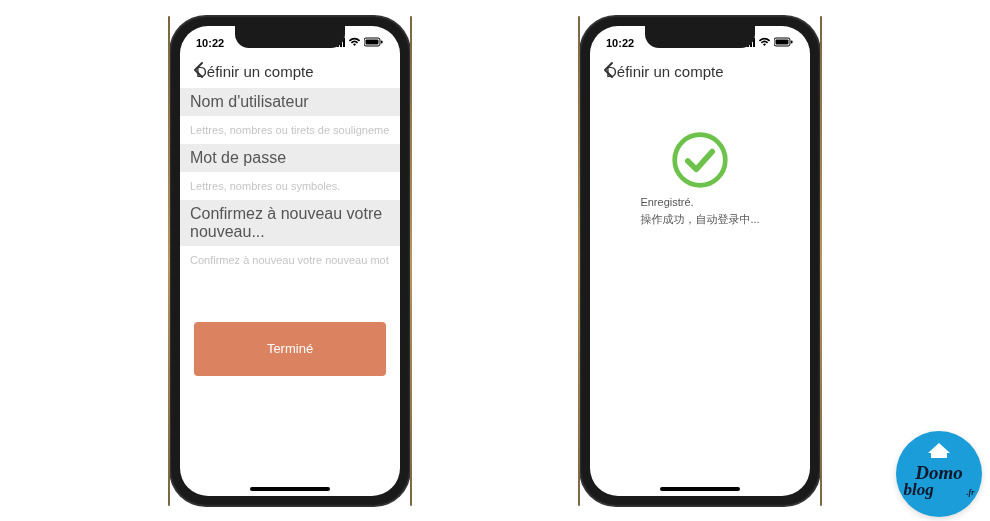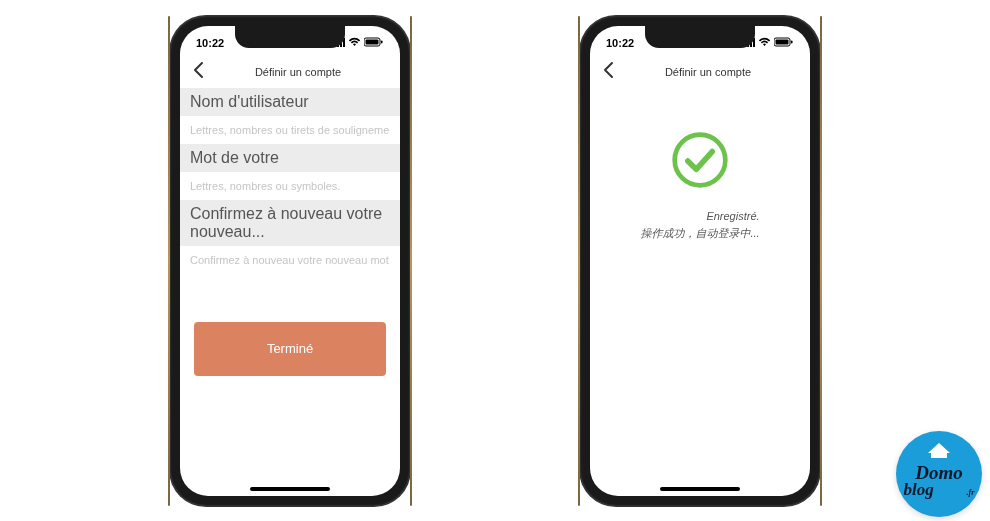--- a/index.html
+++ b/index.html
@@ -79,22 +79,22 @@
       position: relative;
     }
     .back-arrow {
       font-size: 20px;
       color: #333;
       line-height: 1;
     }
     .nav-title {
       position: absolute;
       left: 16px; right: 0;
-      text-align: center;
-      font-size: 11px;
+      text-align: left;
+      font-size: 15px;
       color: #333;
       pointer-events: none;
     }
     .form-section-label {
       background: #ececec;
       padding: 5px 10px;
       font-size: 16px;
       color: #555;
     }
     .form-input {
@@ -126,24 +126,23 @@
       align-items: center;
       padding-top: 42px;
     }
     .checkmark-circle {
       width: 60px;
       height: 60px;
     }
     .success-text {
       font-size: 11px;
       color: #555;
-      text-align: right;
+      text-align: left;
       line-height: 1.6;
-      margin-top: 18px;
-      font-style: italic;
+      margin-top: 4px;
     }
     .home-indicator {
       position: absolute;
       bottom: 5px;
       left: 50%;
       transform: translateX(-50%);
       width: 80px;
       height: 4px;
       background: #000;
       border-radius: 3px;
@@ -227,21 +226,21 @@
         <svg width="12" height="18" viewBox="0 0 12 18">
             <path d="M10 2 L3 9 L10 16" stroke="#333" stroke-width="2" fill="none" stroke-linecap="round" stroke-linejoin="round"></path>
           </svg>
       </span>
       <span class="nav-title">Définir un compte</span>
     </div>
 
     <div class="form-section-label">Nom d'utilisateur</div>
     <input class="form-input" type="text" placeholder="Lettres, nombres ou tirets de soulignement." style="">
 
-    <div class="form-section-label">Mot de votre</div>
+    <div class="form-section-label">Mot de passe</div>
     <input class="form-input" type="password" placeholder="Lettres, nombres ou symboles." style="">
 
     <div class="form-section-label">Confirmez à nouveau votre nouveau...</div>
     <input class="form-input" type="password" placeholder="Confirmez à nouveau votre nouveau mot de..." style="">
 
     <input class="form-input" type="text" style="">
 
     <div class="primary-button">
       <span>Terminé</span>
     </div>

